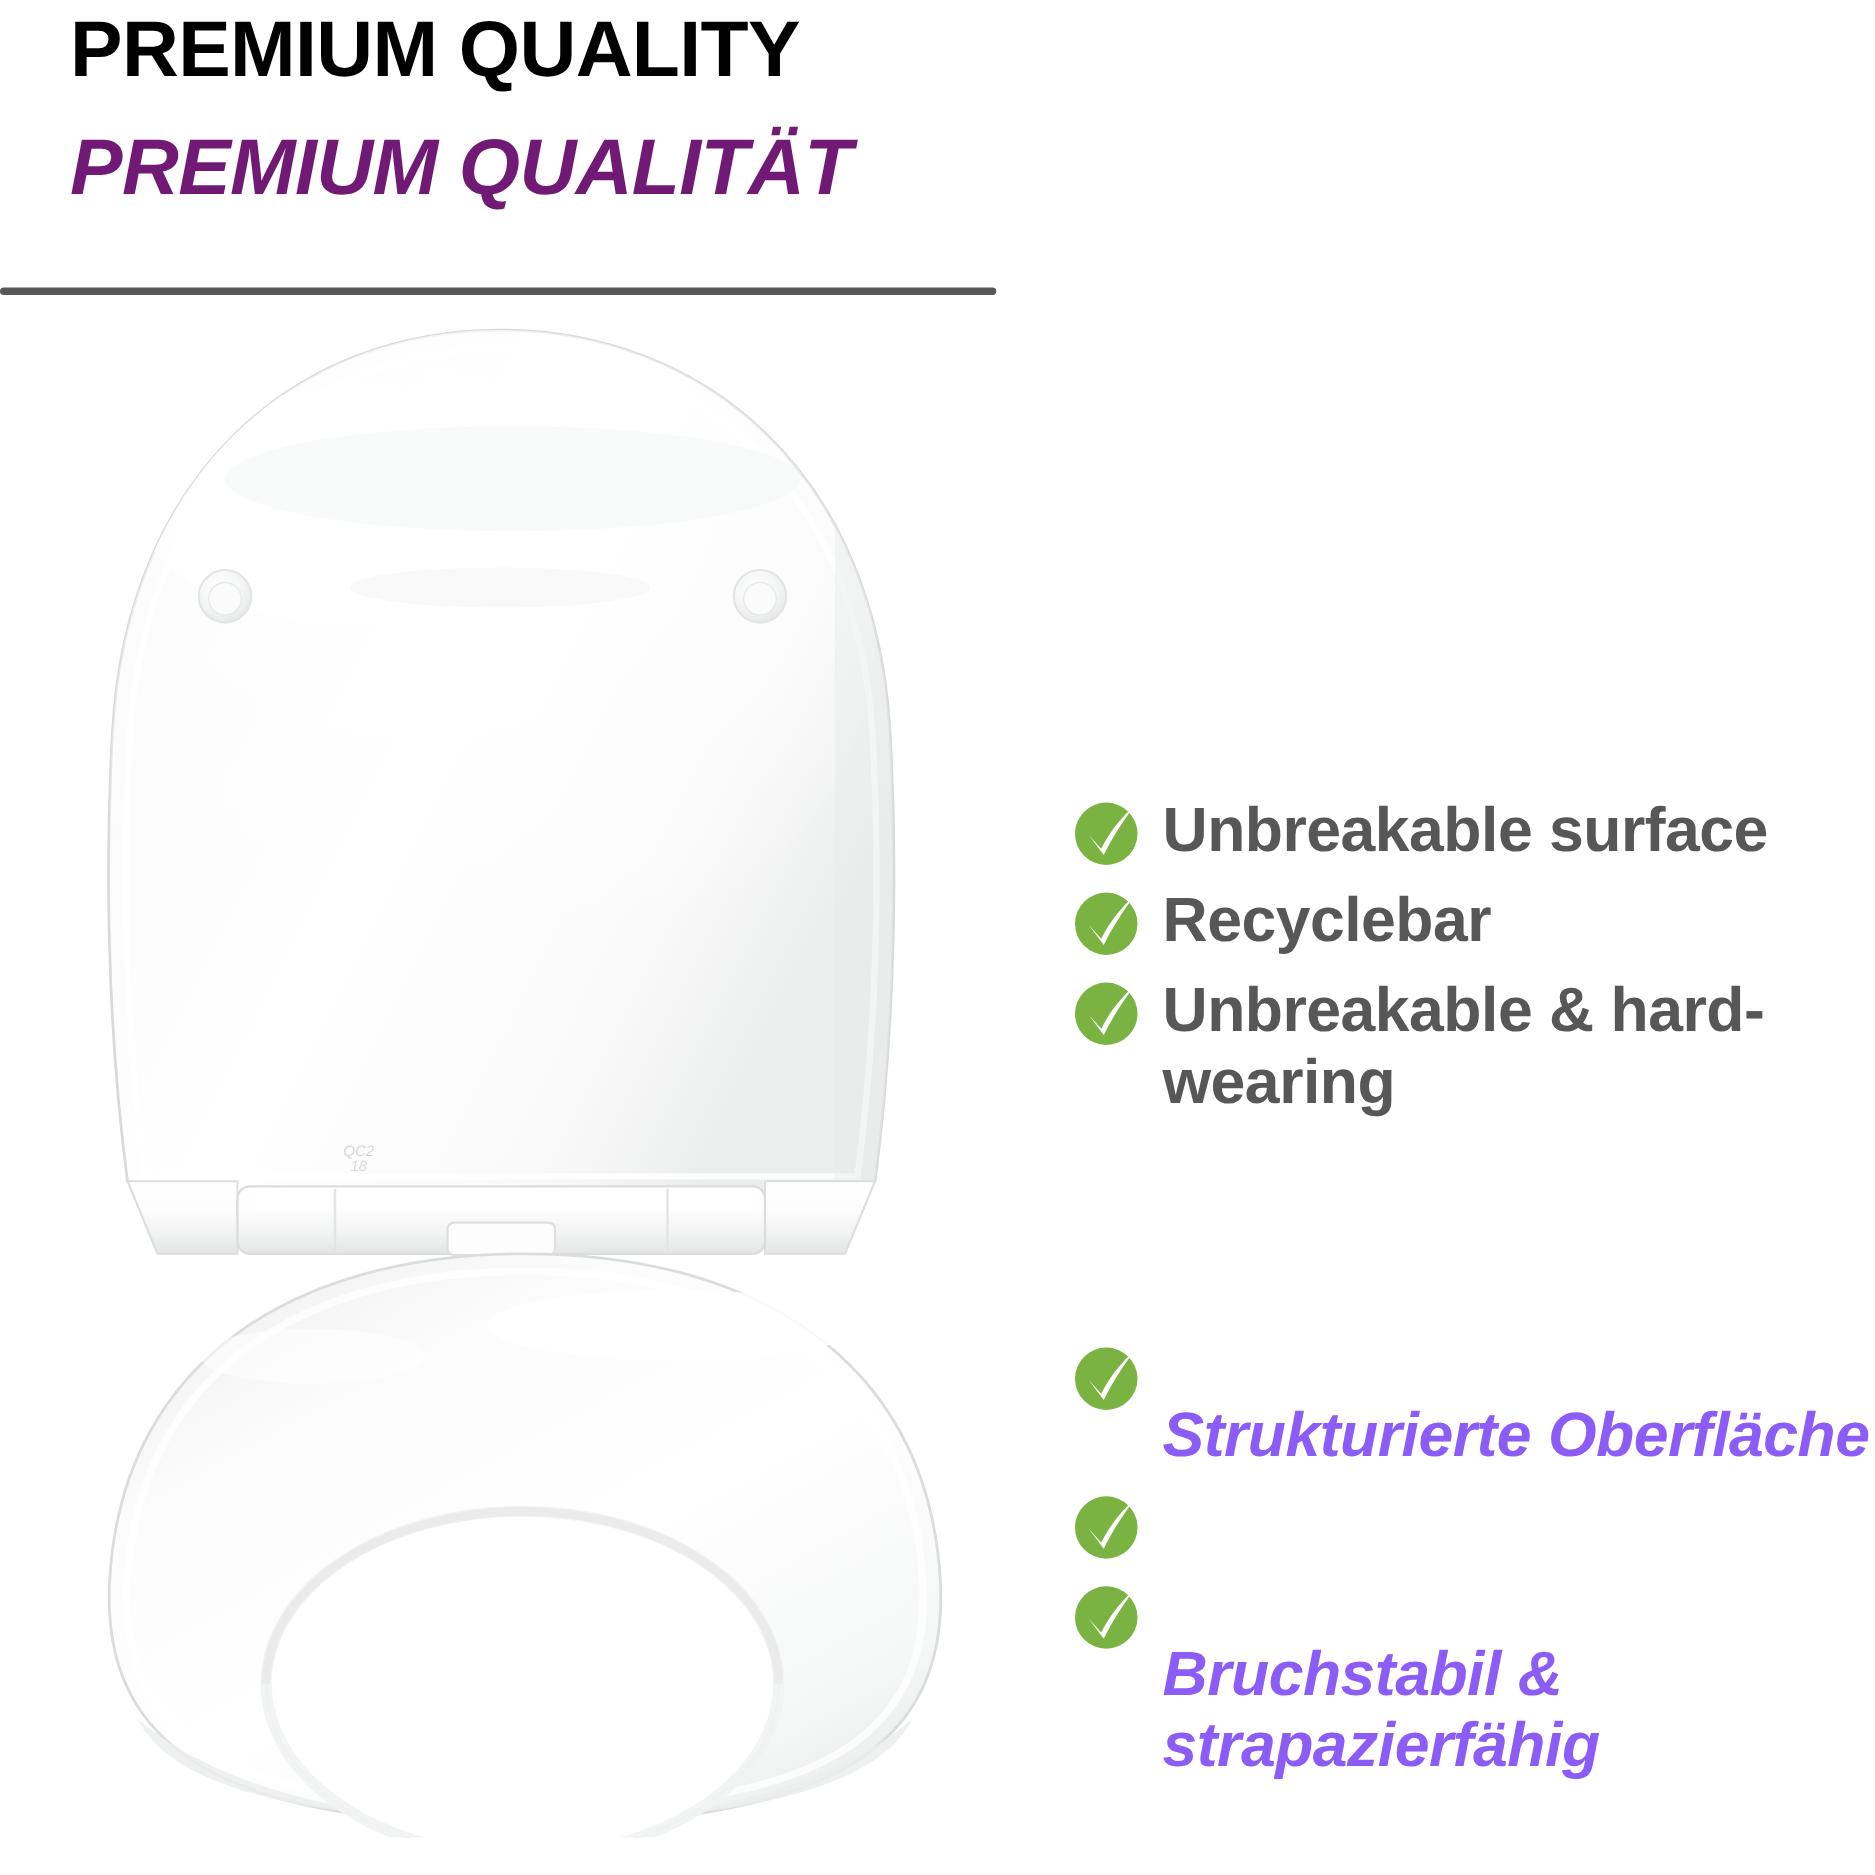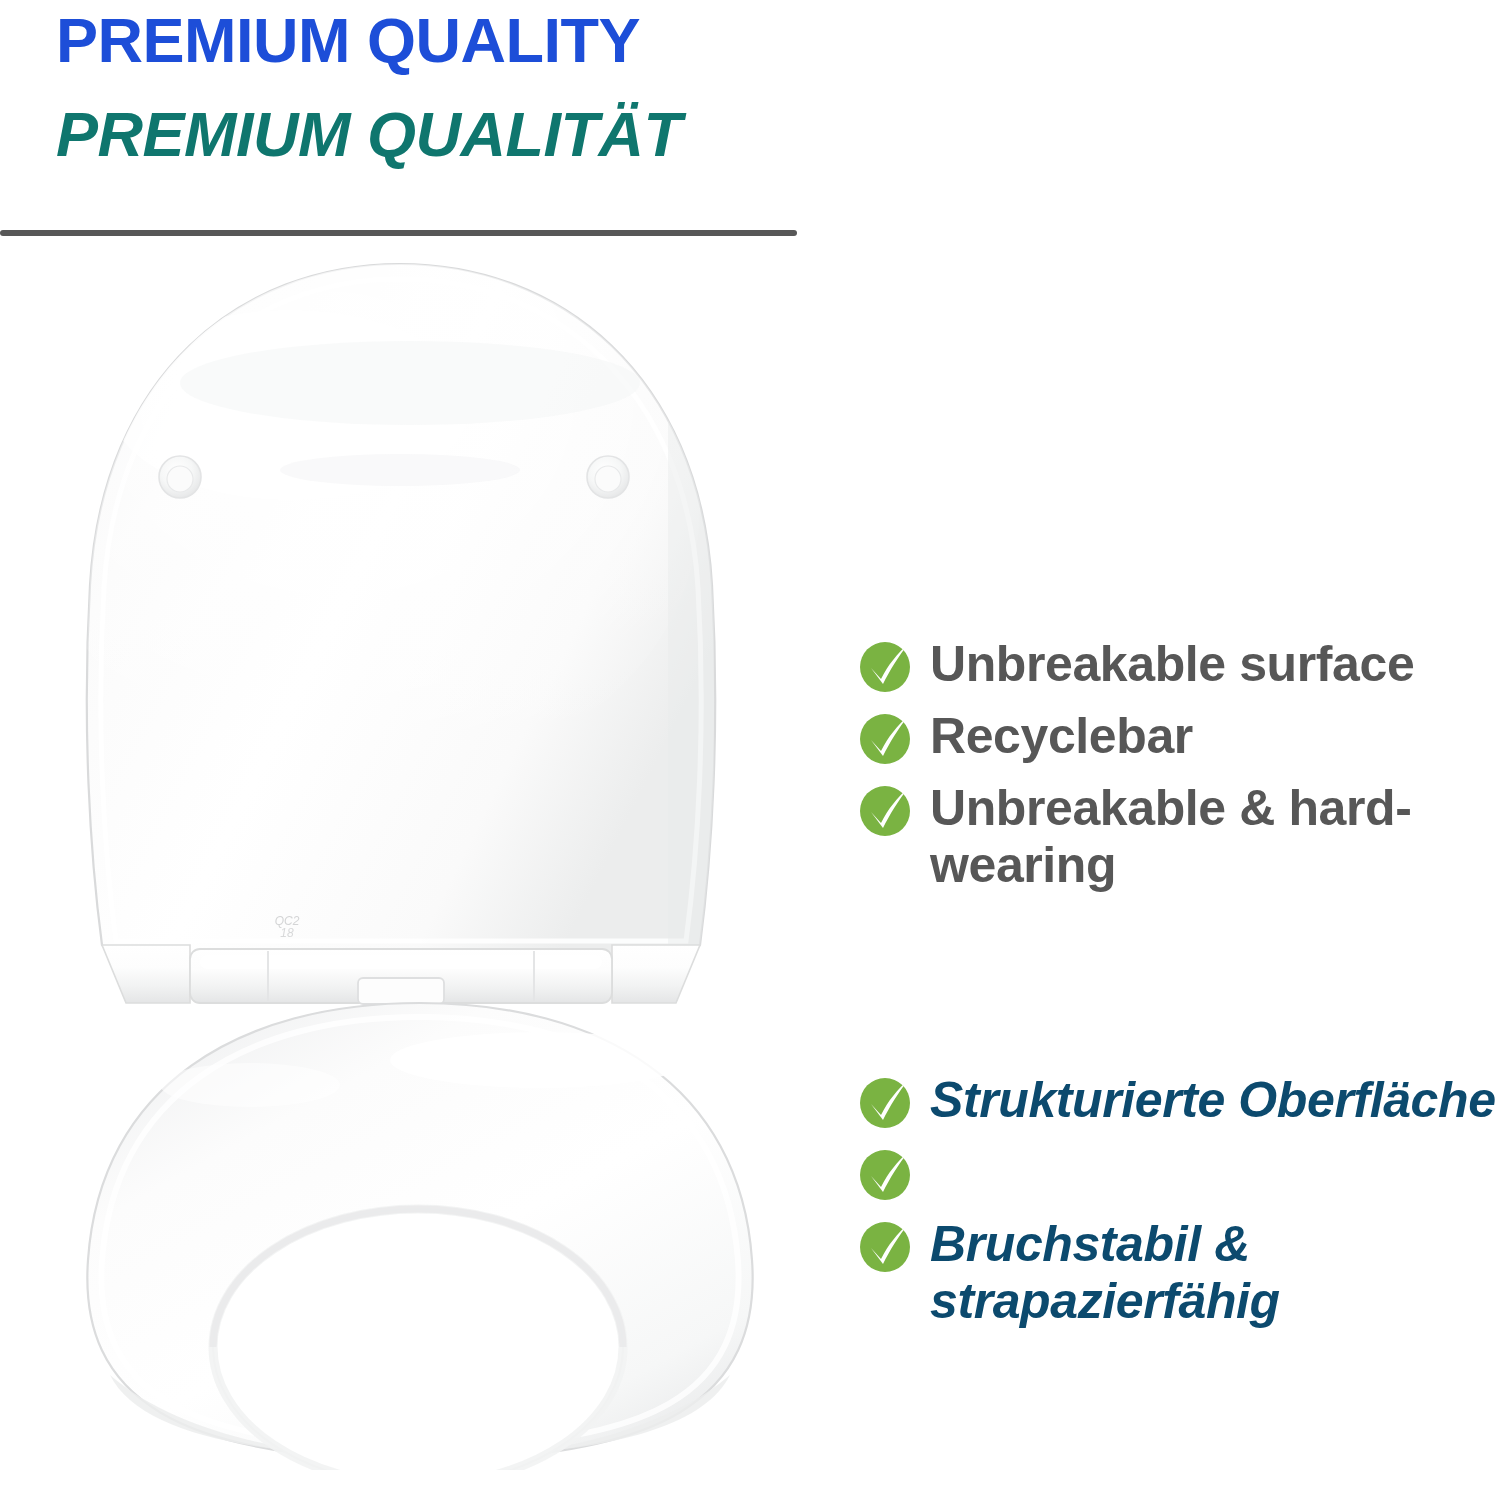--- a/index.html
+++ b/index.html
@@ -98,31 +98,32 @@
     line-height: 1.14;
     letter-spacing: -0.4px;
   }
   .col-en .feature-text {
     font-weight: 700;
     color: #575757;
   }
   .col-de .feature-text {
     font-weight: 700;
     font-style: italic;
-    color: #0c4a6e;
+    color: #8b5cf6;
+    margin-top: 48px;
   }
 </style>
 </head>
 <body>
 
 <div id="page">
 
-  <div class="headline-en" style="color: #1d4ed8;">PREMIUM QUALITY</div>
-
-  <div class="headline-de" style="color: #0f766e;">PREMIUM QUALITÄT</div>
+  <div class="headline-en" style="color: #000000;">PREMIUM QUALITY</div>
+
+  <div class="headline-de" style="color: #701a75;">PREMIUM QUALITÄT</div>
 
   <div class="rule" style="background: rgb(87, 87, 87);"></div>
 
   <div class="product">
     <svg viewBox="0 0 760 1215" xmlns="http://www.w3.org/2000/svg">
       <defs>
         <linearGradient id="lidGrad" x1="0" y1="0" x2="1" y2="0.55">
           <stop offset="0%" stop-color="#f2f3f4"></stop>
           <stop offset="22%" stop-color="#fbfbfb"></stop>
           <stop offset="52%" stop-color="#ffffff"></stop>

